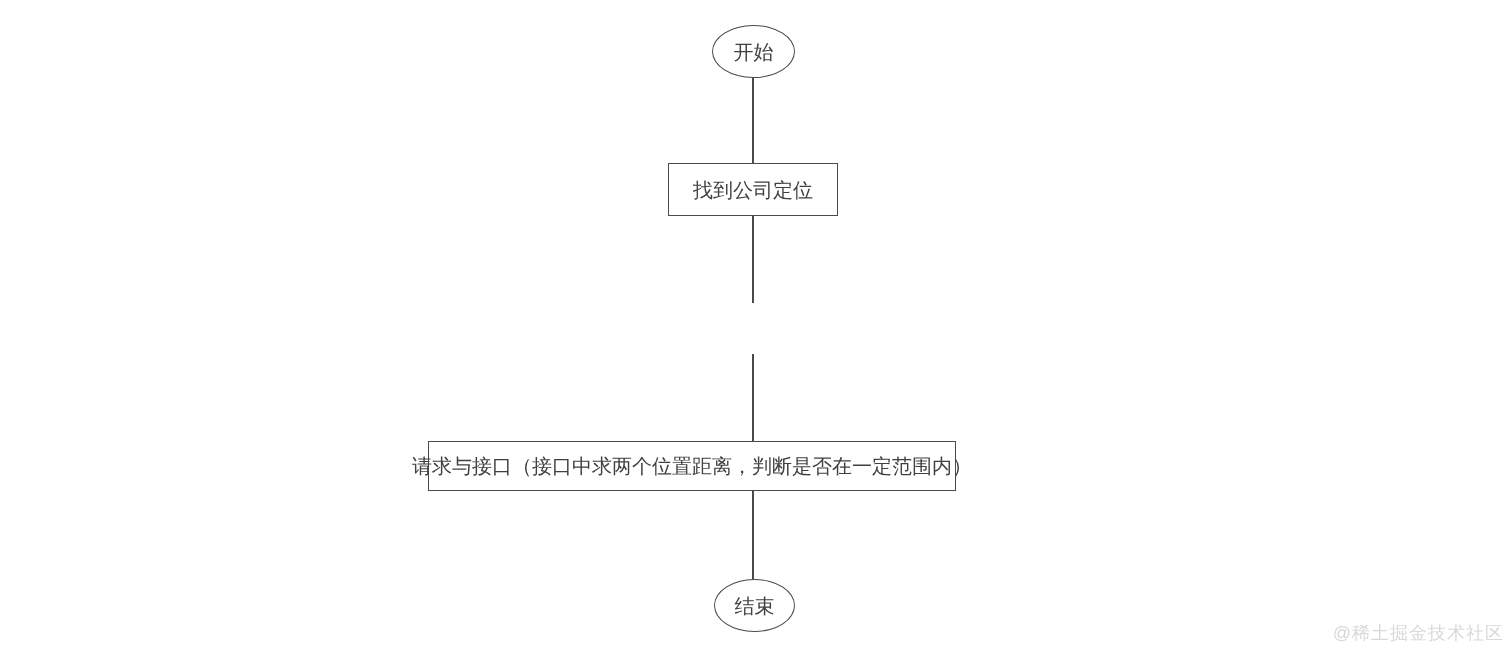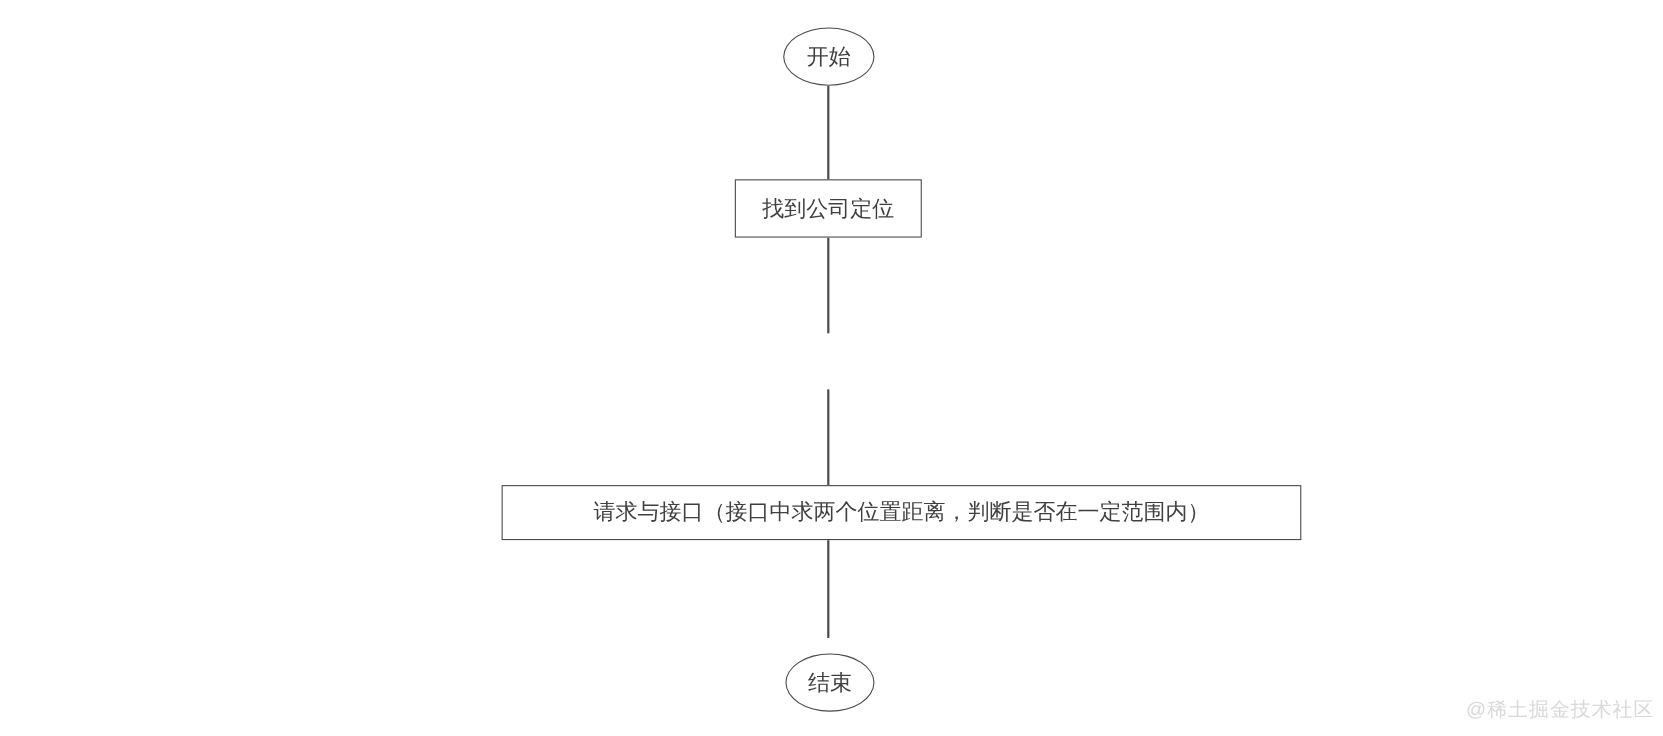--- a/index.html
+++ b/index.html
@@ -26,37 +26,37 @@
     color: var(--text, #404040);
     font-size: 20px;
     line-height: 1;
     white-space: nowrap;
     z-index: 2;
   }
   .oval { border-radius: 50%; }
   .node-start { left: 712px; top: 25px;  width: 83px;  height: 53px; }
   .node-step1 { left: 668px; top: 163px; width: 170px; height: 53px; justify-content: center; }
   .node-step2 { left: 635px; top: 302px; width: 237px; height: 52px; }
-  .node-step3 { left: 428px; top: 441px; width: 727px; height: 50px; margin-left: 28px; }
-  .node-end   { left: 714px; top: 594px; width: 81px;  height: 53px; text-align: right; }
+  .node-step3 { left: 428px; top: 441px; width: 528px; height: 50px; }
+  .node-end   { left: 714px; top: 579px; width: 81px;  height: 53px; text-align: right; }
   .connector {
     position: absolute;
     left: 752px;
     width: 1.5px;
     background: var(--stroke, #4a4a4a);
     z-index: 1;
   }
   .c1 { top: 78px;  height: 86px; }
   .c2 { top: 216px; height: 87px; }
   .c3 { top: 354px; height: 88px; }
   .c4 { top: 491px; height: 89px; }
   .watermark {
     position: absolute;
     right: 8px;
-    bottom: 12px;
+    bottom: 24px;
     font-size: 18px;
     color: var(--watermark, #d9d9d9);
     letter-spacing: 1px;
   }
 </style>
 </head>
 <body>
 
 <div class="canvas">
 

